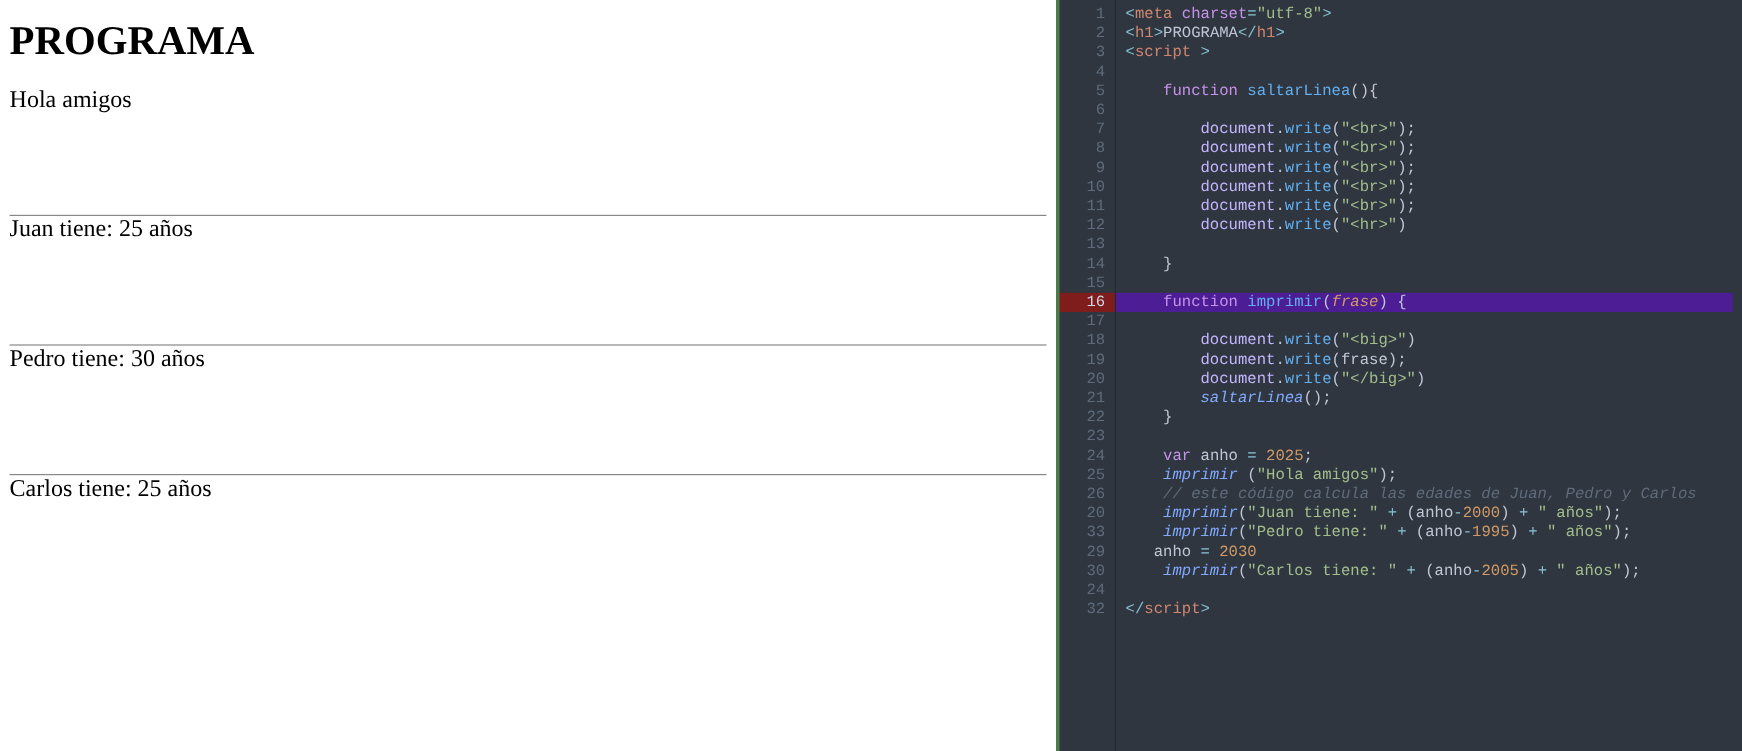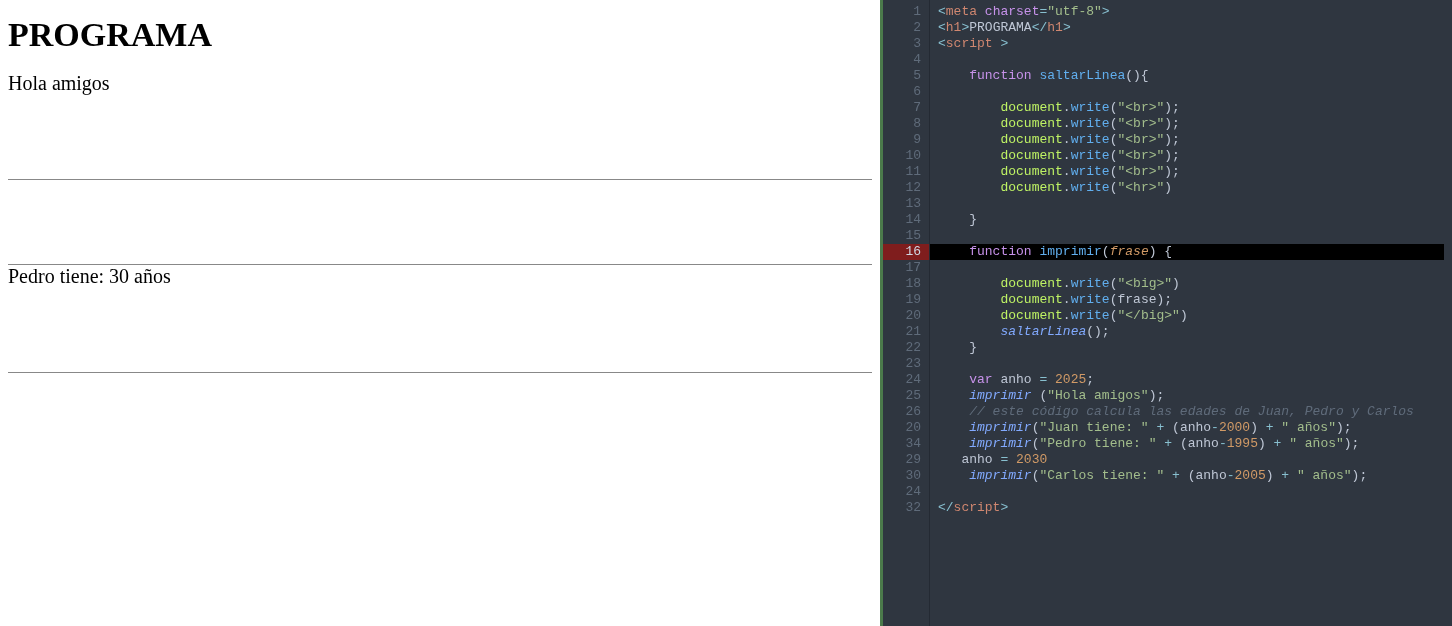--- a/index.html
+++ b/index.html
@@ -62,55 +62,57 @@
   .gutter .ln { height: 16px; }
   .gutter .ln.hl { background: #7f1d1d; color: #cfd7e3; margin-right:-8px; padding-right:8px; }
 
   .code {
     padding: 4px 8px;
     white-space: pre;
     flex: 1;
     overflow: auto;
   }
   .code .line { height: 16px; }
-  .code .line.hl { background: #000000; margin-left:-8px; padding-left:8px; }
+  .code .line.hl { background: #4c1d95; margin-left:-8px; padding-left:8px; }
 
   
   .pun   { color: #88c0d0; }   
   .tag   { color: #d08770; text-align: right; }   
   .attr  { color: #c792ea; }   
   .str   { color: #a3be8c; }   
   .kw    { color: #c792ea; } 
   .fn    { color: #61afef; }   
-  .obj   { color: #bef264; }   
+  .obj   { color: #c4b5fd; }   
   .prop  { color: #61afef; }   
   .num   { color: #d19a66; }   
   .cmt   { color: #5f6b7a; font-style: italic; }
   .plain { color: #bfc7d5; }
   .param { color: #d19a66; font-style: italic; }
   .op    { color: #88c0d0; }
   .call  { color: #82aaff; font-style: italic; }
 </style>
 </head>
 <body>
 
 <div class="output-pane">
   <h1>PROGRAMA</h1>
 
   <div class="block">Hola amigos</div>
   <div class="spacer"></div>
   <hr>
 
+  <div class="block">Juan tiene: 25 años</div>
   <div class="spacer"></div>
   <hr>
 
   <div class="block">Pedro tiene: 30 años</div>
   <div class="spacer"></div>
   <hr>
 
+  <div class="block">Carlos tiene: 25 años</div>
 </div>
 
 <div class="editor-pane">
   <div class="gutter">
     <div class="gutter-mark"></div>
     <div id="gutter-lines">
         <div class="ln">1</div>
         <div class="ln">2</div>
         <div class="ln">3</div>
         <div class="ln">4</div>
@@ -130,21 +132,21 @@
         <div class="ln">18</div>
         <div class="ln">19</div>
         <div class="ln">20</div>
         <div class="ln">21</div>
         <div class="ln">22</div>
         <div class="ln">23</div>
         <div class="ln">24</div>
         <div class="ln">25</div>
         <div class="ln">26</div>
         <div class="ln">20</div>
-        <div class="ln">34</div>
+        <div class="ln">33</div>
         <div class="ln">29</div>
         <div class="ln">30</div>
         <div class="ln">24</div>
         <div class="ln">32</div>
       </div>
   </div>
   <div class="code" id="code-lines"><div class="line"><span class="pun">&lt;</span><span class="tag">meta </span><span class="attr">charset</span><span class="pun">=</span><span class="str">"utf-8"</span><span class="pun">&gt;</span></div><div class="line"><span class="pun">&lt;</span><span class="tag">h1</span><span class="pun">&gt;</span><span class="plain">PROGRAMA</span><span class="pun">&lt;/</span><span class="tag">h1</span><span class="pun">&gt;</span></div><div class="line"><span class="pun">&lt;</span><span class="tag">script </span><span class="pun">&gt;</span></div><div class="line">&nbsp;</div><div class="line"><span class="plain">    </span><span class="kw">function </span><span class="fn">saltarLinea</span><span class="plain">(){</span></div><div class="line">&nbsp;</div><div class="line"><span class="plain">        </span><span class="obj">document</span><span class="plain">.</span><span class="prop">write</span><span class="plain">(</span><span class="str">"&lt;br&gt;"</span><span class="plain">);</span></div><div class="line"><span class="plain">        </span><span class="obj">document</span><span class="plain">.</span><span class="prop">write</span><span class="plain">(</span><span class="str">"&lt;br&gt;"</span><span class="plain">);</span></div><div class="line"><span class="plain">        </span><span class="obj">document</span><span class="plain">.</span><span class="prop">write</span><span class="plain">(</span><span class="str">"&lt;br&gt;"</span><span class="plain">);</span></div><div class="line"><span class="plain">        </span><span class="obj">document</span><span class="plain">.</span><span class="prop">write</span><span class="plain">(</span><span class="str">"&lt;br&gt;"</span><span class="plain">);</span></div><div class="line"><span class="plain">        </span><span class="obj">document</span><span class="plain">.</span><span class="prop">write</span><span class="plain">(</span><span class="str">"&lt;br&gt;"</span><span class="plain">);</span></div><div class="line"><span class="plain">        </span><span class="obj">document</span><span class="plain">.</span><span class="prop">write</span><span class="plain">(</span><span class="str">"&lt;hr&gt;"</span><span class="plain">)</span></div><div class="line">&nbsp;</div><div class="line"><span class="plain">    }</span></div><div class="line">&nbsp;</div><div class="line hl"><span class="plain">    </span><span class="kw">function </span><span class="fn">imprimir</span><span class="plain">(</span><span class="param">frase</span><span class="plain">) {</span></div><div class="line">&nbsp;</div><div class="line"><span class="plain">        </span><span class="obj">document</span><span class="plain">.</span><span class="prop">write</span><span class="plain">(</span><span class="str">"&lt;big&gt;"</span><span class="plain">)</span></div><div class="line"><span class="plain">        </span><span class="obj">document</span><span class="plain">.</span><span class="prop">write</span><span class="plain">(</span><span class="plain">frase</span><span class="plain">);</span></div><div class="line"><span class="plain">        </span><span class="obj">document</span><span class="plain">.</span><span class="prop">write</span><span class="plain">(</span><span class="str">"&lt;/big&gt;"</span><span class="plain">)</span></div><div class="line"><span class="plain">        </span><span class="call">saltarLinea</span><span class="plain">();</span></div><div class="line"><span class="plain">    }</span></div><div class="line">&nbsp;</div><div class="line"><span class="plain">    </span><span class="kw">var </span><span class="plain">anho </span><span class="op">= </span><span class="num">2025</span><span class="plain">;</span></div><div class="line"><span class="plain">    </span><span class="call">imprimir </span><span class="plain">(</span><span class="str">"Hola amigos"</span><span class="plain">);</span></div><div class="line"><span class="plain">    </span><span class="cmt">// este código calcula las edades de Juan, Pedro y Carlos</span></div><div class="line"><span class="plain">    </span><span class="call">imprimir</span><span class="plain">(</span><span class="str">"Juan tiene: "</span><span class="op"> + </span><span class="plain">(</span><span class="plain">anho</span><span class="op">-</span><span class="num">2000</span><span class="plain">) </span><span class="op">+ </span><span class="str">" años"</span><span class="plain">);</span></div><div class="line"><span class="plain">    </span><span class="call">imprimir</span><span class="plain">(</span><span class="str">"Pedro tiene: "</span><span class="op"> + </span><span class="plain">(</span><span class="plain">anho</span><span class="op">-</span><span class="num">1995</span><span class="plain">) </span><span class="op">+ </span><span class="str">" años"</span><span class="plain">);</span></div><div class="line"><span class="plain">   </span><span class="plain">anho </span><span class="op">= </span><span class="num">2030</span></div><div class="line"><span class="plain">    </span><span class="call">imprimir</span><span class="plain">(</span><span class="str">"Carlos tiene: "</span><span class="op"> + </span><span class="plain">(</span><span class="plain">anho</span><span class="op">-</span><span class="num">2005</span><span class="plain">) </span><span class="op">+ </span><span class="str">" años"</span><span class="plain">);</span></div><div class="line">&nbsp;</div><div class="line"><span class="pun">&lt;/</span><span class="tag">script</span><span class="pun">&gt;</span></div></div>
 </div>
 
 </body></html>

